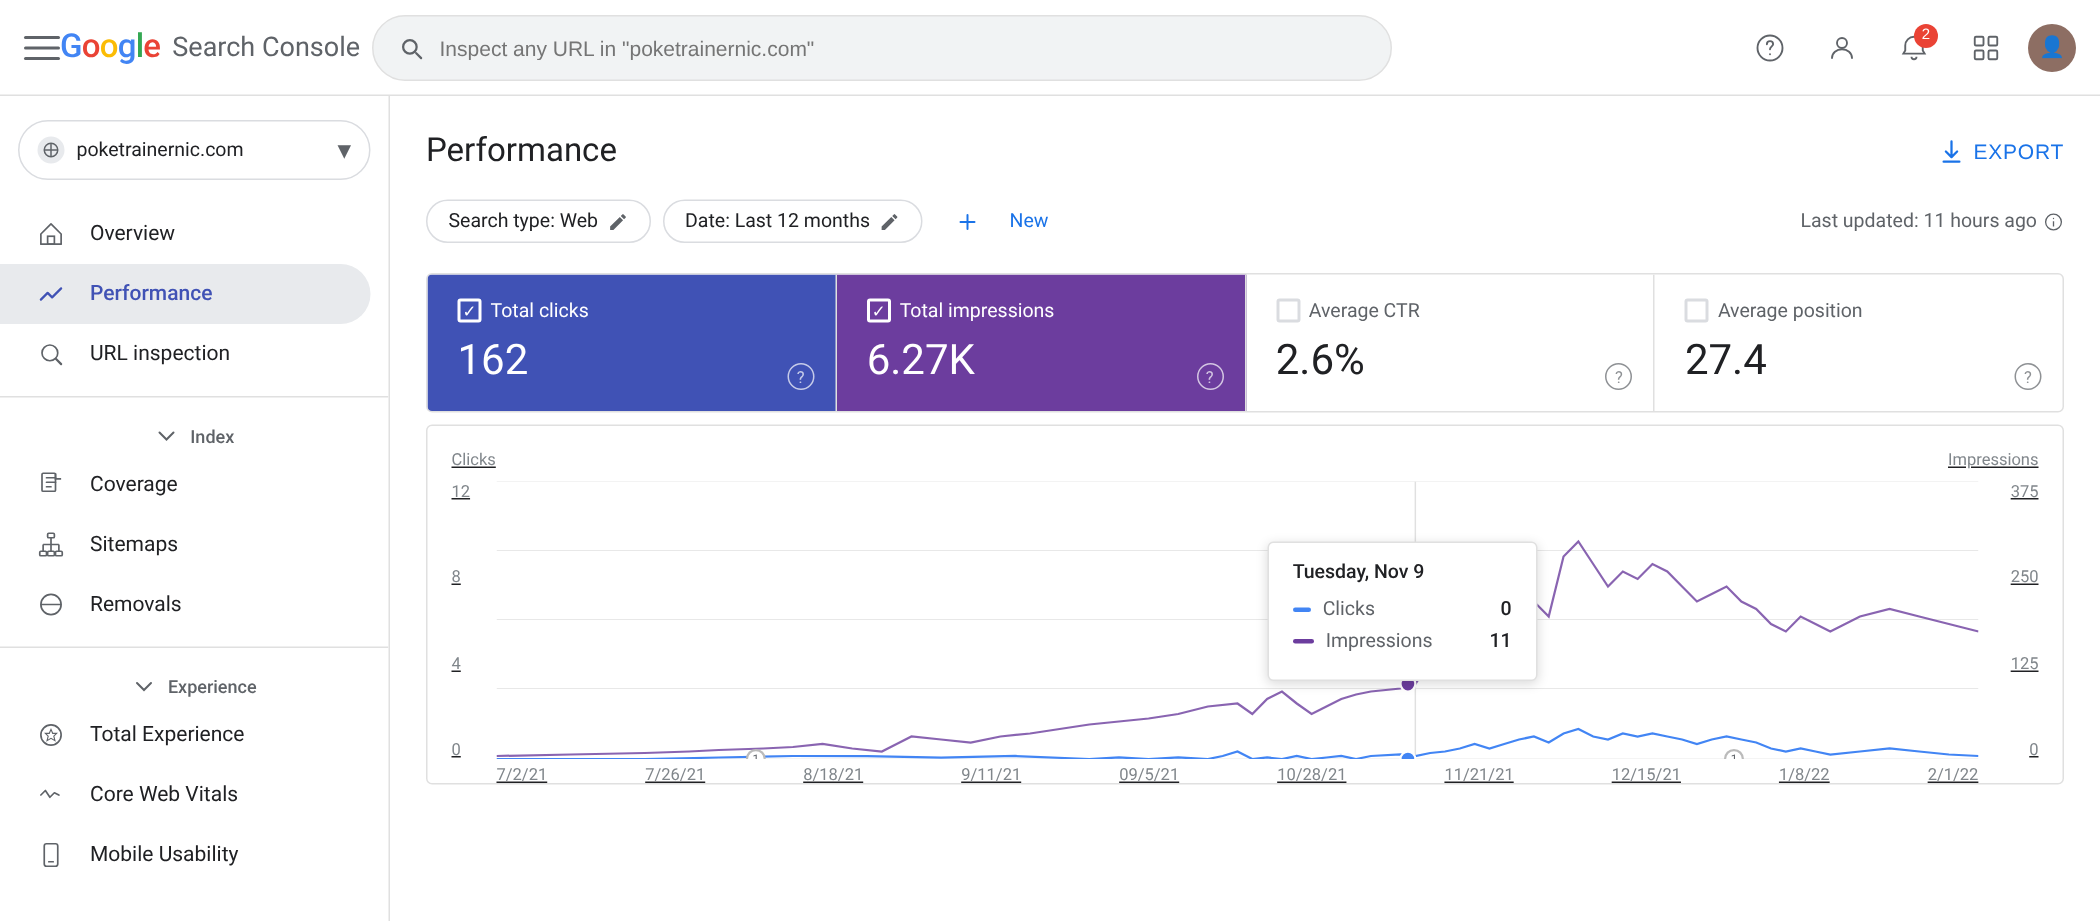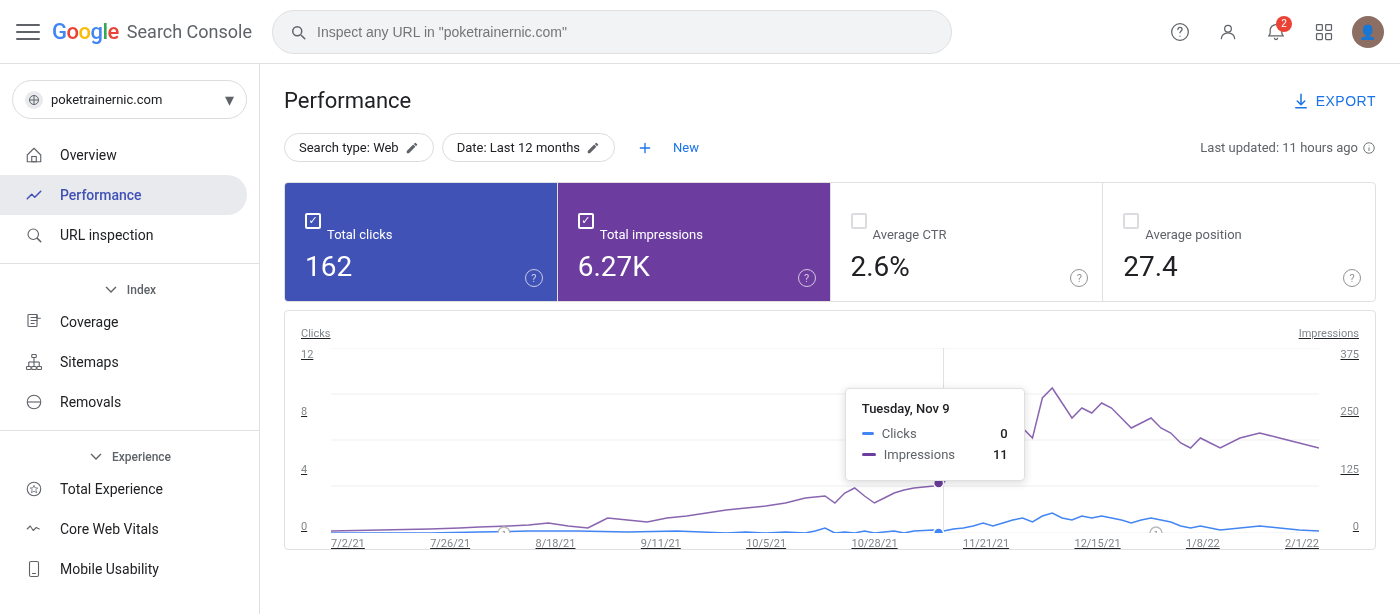--- a/index.html
+++ b/index.html
@@ -1,21 +1,21 @@
 <!DOCTYPE html>
 <html><head>
   <meta charset="utf-8">
   <style>
     * { box-sizing: border-box; margin: 0; padding: 0; }
     body { font-family: 'Google Sans', Roboto, Arial, sans-serif; background: #fff; color: #202124; font-size: 14px; display: flex; flex-direction: column; height: 614px; overflow: hidden; }
 
     
     .header {
       display: flex; align-items: center; height: 64px; padding: 0 16px;
-      border-bottom: 1px solid #e0e0e0; gap: 12px; flex-shrink: 0;
+      border-bottom: 1px solid #e0e0e0; gap: 0; flex-shrink: 0;
     }
     .hamburger-icon { width: 24px; height: 24px; display: flex; flex-direction: column; justify-content: center; gap: 5px; cursor: pointer; flex-shrink: 0; }
     .hamburger-icon span { display: block; height: 2px; background: #5f6368; border-radius: 1px; }
     .logo-area { display: flex; align-items: center; gap: 8px; margin-right: 8px; }
     .google-logo { font-size: 22px; font-weight: 500; letter-spacing: -0.5px; }
     .google-logo .g { color: #4285f4; }
     .google-logo .o1 { color: #ea4335; }
     .google-logo .o2 { color: #fbbc05; }
     .google-logo .g2 { color: #4285f4; }
     .google-logo .l { color: #34a853; }
@@ -103,21 +103,21 @@
     .metric-card.active-purple { background: #6c3d9e; color: #fff; }
     .metric-header { display: flex; align-items: center; gap: 6px; margin-bottom: 8px; }
     .metric-checkbox {
       width: 16px; height: 16px; border: 2px solid currentColor;
       border-radius: 2px; display: flex; align-items: center; justify-content: center;
       flex-shrink: 0;
     }
     .metric-checkbox.checked::after {
       content: '✓'; font-size: 11px; color: currentColor;
     }
-    .metric-label { font-size: 13px; margin-top: 28px; }
+    .metric-label { font-size: 13px; }
     .metric-value { font-size: 28px; font-weight: 400; margin-bottom: 4px; }
     .metric-help {
       position: absolute; bottom: 14px; right: 14px; width: 18px; height: 18px;
       border-radius: 50%; border: 1px solid currentColor; display: flex;
       align-items: center; justify-content: center; font-size: 11px; cursor: pointer; opacity: 0.7;
     }
     .metric-card:not(.active-blue):not(.active-purple) .metric-value { font-size: 28px; color: #202124; }
     .metric-card:not(.active-blue):not(.active-purple) .metric-label { color: #5f6368; }
     .metric-card:not(.active-blue):not(.active-purple) .metric-checkbox { border-color: #dadce0; }
 
@@ -462,21 +462,21 @@
           <span class="y-label">125</span>
           <span class="y-label">0</span>
         </div>
       </div>
 
       <div style="display:flex; justify-content:space-between; margin-left:30px; margin-right:40px; margin-top:4px;">
         <span class="x-label">7/2/21</span>
         <span class="x-label">7/26/21</span>
         <span class="x-label">8/18/21</span>
         <span class="x-label">9/11/21</span>
-        <span class="x-label">10/5/21</span>
+        <span class="x-label">09/5/21</span>
         <span class="x-label">10/28/21</span>
         <span class="x-label">11/21/21</span>
         <span class="x-label">12/15/21</span>
         <span class="x-label">1/8/22</span>
         <span class="x-label">2/1/22</span>
       </div>
     </div>
   </div>
 </div>
 

